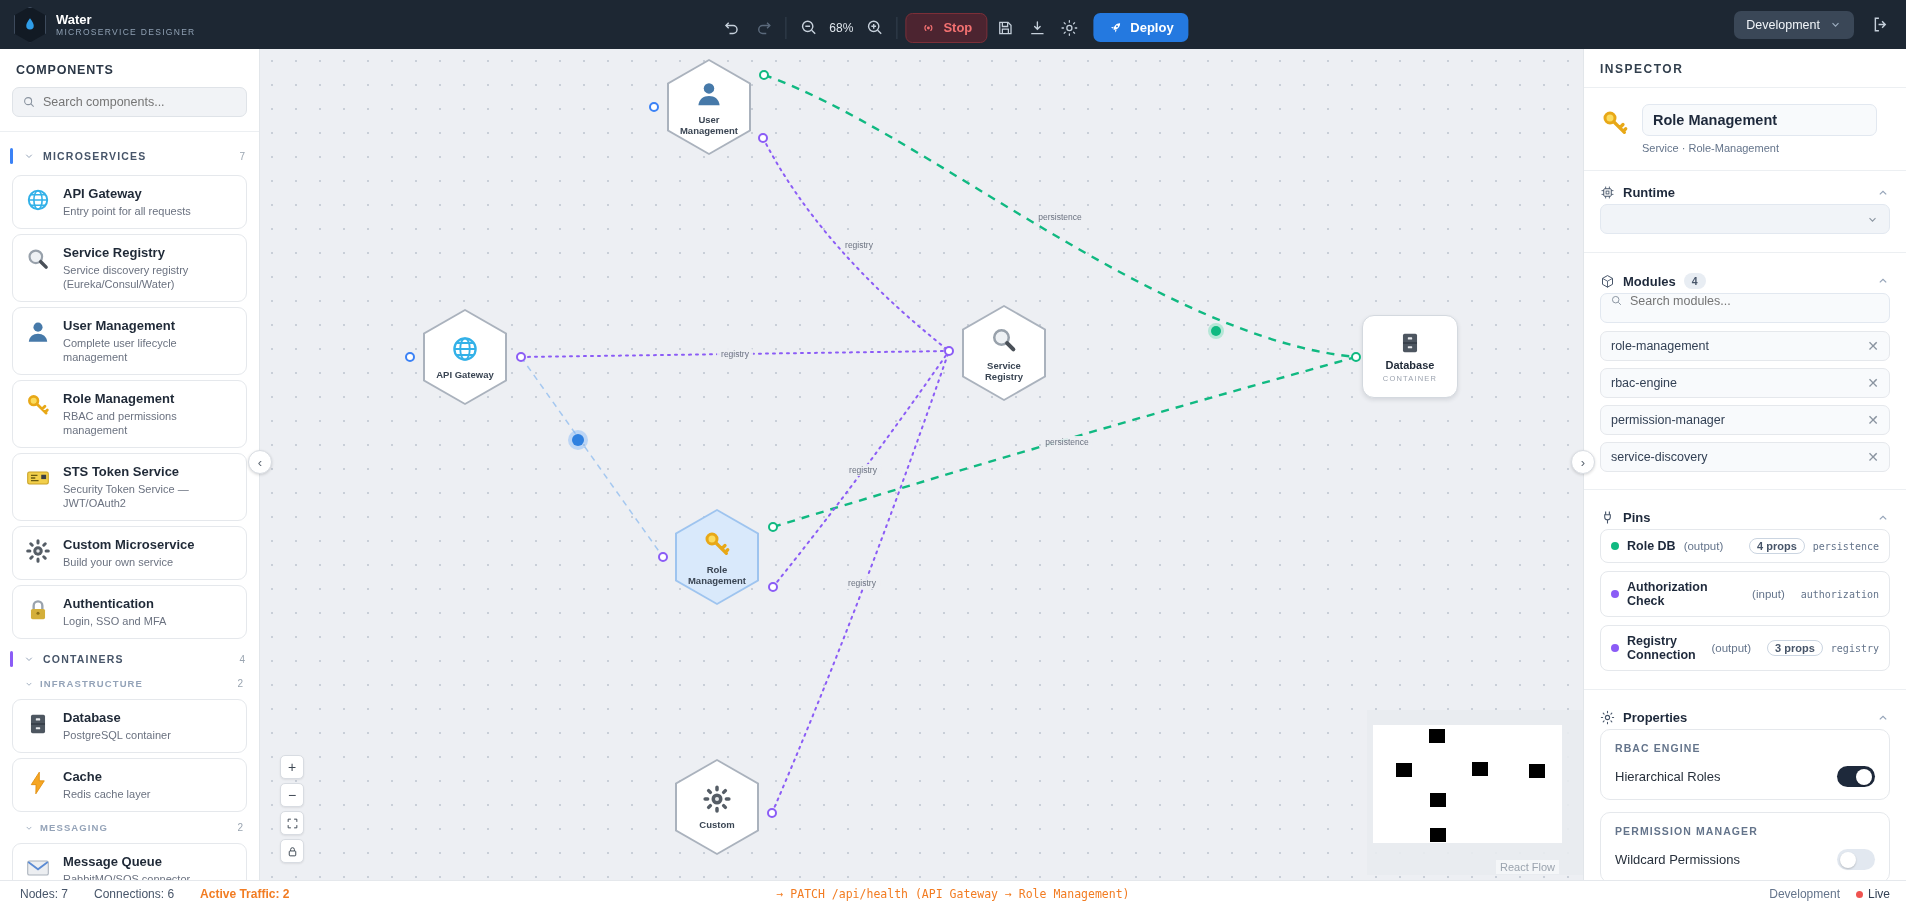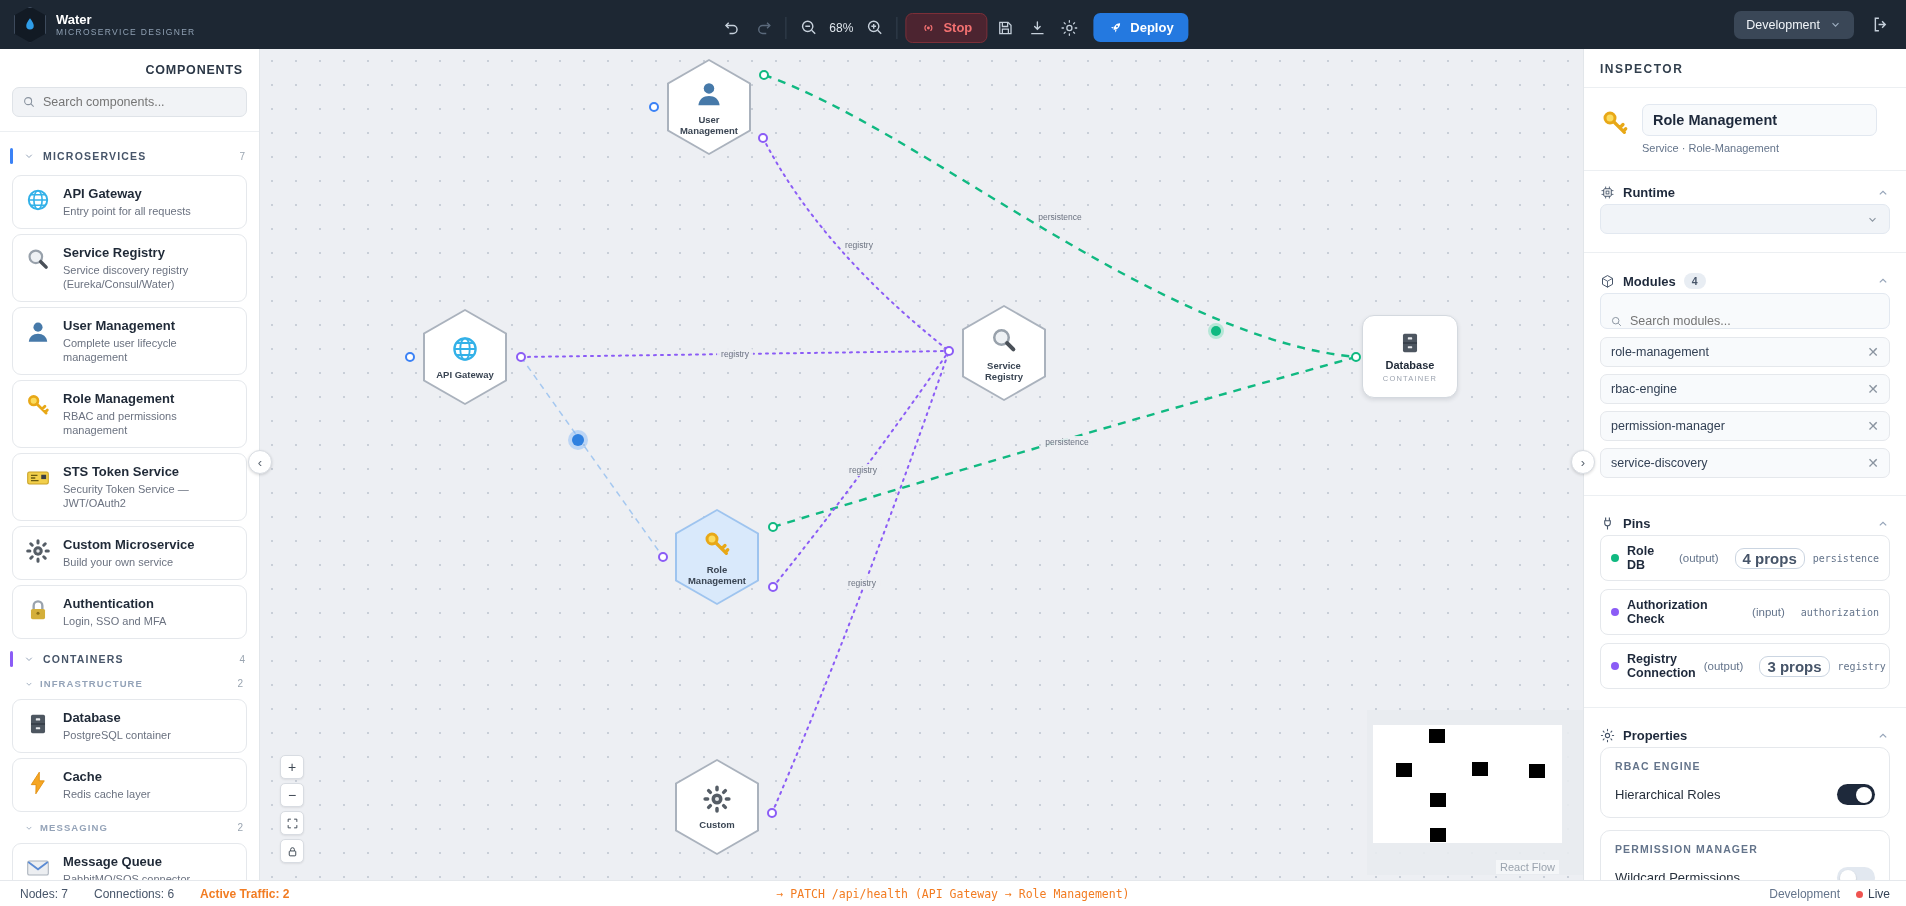--- a/index.html
+++ b/index.html
@@ -16,21 +16,21 @@
   .tb-btn.dim { color:#5b6a7c; }
   .tb-sep { width:1px; height:22px; background:#35414f; margin:0 4px; }
   .zoom-label { color:#dfe5ec; font-size:12px; min-width:30px; text-align:center; }
   .stop-btn { display:flex; align-items:center; gap:7px; background:#4c2430; border:1px solid #7c2f38; color:#f47171; font-size:13px; font-weight:bold; padding:6px 14px; border-radius:7px; cursor:pointer; }
   .deploy-btn { display:flex; align-items:center; gap:7px; background:#2479e0; border:none; color:#fff; font-size:13px; font-weight:bold; padding:7px 15px; border-radius:7px; cursor:pointer; margin-left:6px; }
   .tb-right { position:absolute; right:12px; top:0; height:49px; display:flex; align-items:center; gap:12px; }
   .env-select { display:flex; align-items:center; gap:9px; background:#3a4757; color:#f1f5f9; font-size:12.5px; padding:7px 12px; border-radius:7px; cursor:pointer; }
 
   
   .sidebar { position:absolute; left:0; top:49px; width:260px; height:831px; background:#fff; border-right:1px solid #e2e6ea; overflow:hidden; z-index:20; }
-  .sb-title { font-size:12.5px; font-weight:bold; letter-spacing:0.8px; color:#2b3746; padding:14px 16px 10px;text-align:right; }
+  .sb-title { font-size:12.5px; font-weight:bold; letter-spacing:0.8px; color:#2b3746; padding:14px 16px 10px; }
   .sb-search { margin:0 12px 14px; height:30px; background:#f1f3f6; border:1px solid #dfe3e8; border-radius:7px; display:flex; align-items:center; gap:7px; padding:0 9px; color:#8a94a0; }
   .sb-search input { border:none; background:transparent; outline:none; font-size:12.5px; color:#4b5563; width:180px; font-family:inherit; }
   .sb-divider { height:1px; background:#eceff2; margin-bottom:10px; }
   .sb-section { display:flex; align-items:center; gap:8px; padding:6px 14px 6px 10px; }
   .sb-section .bar { width:3px; height:16px; border-radius:2px; margin-right:2px; }
   .sb-section .lbl { font-size:10.5px; font-weight:bold; letter-spacing:1.2px; color:#475569; flex:1; }
   .sb-subsection { display:flex; align-items:center; gap:6px; padding:5px 16px 5px 24px; }
   .sb-subsection .lbl { font-size:9.5px; font-weight:bold; letter-spacing:1.1px; color:#94a3b8; flex:1; }
   .sb-count { font-size:10px; color:#9aa5b1; }
   .sb-card { margin:5px 12px; border:1px solid #e5e8ec; border-radius:9px; background:#fff; padding:10px 12px; display:flex; gap:12px; cursor:grab; }
@@ -69,32 +69,32 @@
   .insp-node { display:flex; gap:12px; padding:16px; border-bottom:1px solid #eceff2; }
   .insp-node .ic { width:30px; height:30px; margin-top:4px; }
   .insp-name-input { width:235px; height:32px; background:#f8fafc; border:1px solid #e2e8f0; border-radius:7px; font-size:14.5px; font-weight:bold; color:#1e293b; padding:0 10px; font-family:inherit; }
   .insp-node-sub { font-size:11px; color:#64748b; margin-top:6px; }
   .section { padding:10px 16px 4px; }
   .section-head { display:flex; align-items:center; gap:8px; padding:4px 0 4px; cursor:pointer; }
   .section-head .t { font-size:13px; font-weight:bold; color:#1e293b; }
   .section-head .spacer { flex:1; }
   .badge { background:#e8edf3; border-radius:9px; font-size:10.5px; font-weight:bold; color:#475569; padding:2px 8px; }
   .runtime-select { height:30px; background:#f1f4f8; border:1px solid #e2e8f0; border-radius:7px; display:flex; align-items:center; justify-content:flex-end; padding:0 10px; color:#8a94a0; margin-bottom:8px; cursor:pointer; }
-  .mod-search { height:36px; background:#f8fafc; border:1px solid #e2e8f0; border-radius:7px; display:flex; align-items:flex-end; gap:7px; padding:0 9px; color:#8a94a0; margin-bottom:8px; }
+  .mod-search { height:30px; background:#f8fafc; border:1px solid #e2e8f0; border-radius:7px; display:flex; align-items:flex-start; gap:7px; padding:0 9px; color:#8a94a0; margin-bottom:8px; }
   .mod-search input { border:none; background:transparent; outline:none; font-size:12.5px; width:230px; font-family:inherit; color:#4b5563; }
   .chip { height:30px; background:#f8fafc; border:1px solid #e5e8ec; border-radius:7px; display:flex; align-items:center; padding:0 10px; margin-bottom:7px; }
   .chip .t { font-size:12.5px; color:#334155; flex:1; }
   .chip .x { color:#8a94a0; font-size:14px; cursor:pointer; }
   .hr { height:1px; background:#eceff2; margin:6px 0; }
   .pin-row { border:1px solid #e5e8ec; border-radius:8px; padding:8px 10px; display:flex; align-items:center; gap:8px; margin-bottom:8px; }
   .pin-dot { width:8px; height:8px; border-radius:50%; flex:none; }
   .pin-name { font-size:12.5px; font-weight:bold; color:#1e293b; }
   .pin-dir { font-size:11.5px; color:#64748b; }
   .pin-spacer { flex:1; }
-  .pin-props { border:1px solid #cbd5e1; border-radius:9px; font-size:15px; font-weight:bold; color:#475569; padding:1px 7px; white-space:nowrap; }
+  .pin-props { border:1px solid #cbd5e1; border-radius:9px; font-size:11px; font-weight:bold; color:#475569; padding:1px 7px; white-space:nowrap; }
   .pin-tag { font-family:"DejaVu Sans Mono",monospace; font-size:10px; color:#64748b; white-space:nowrap; }
   .prop-card { border:1px solid #e5e8ec; border-radius:10px; padding:12px 14px; margin-bottom:12px; }
   .prop-heading { font-size:10.5px; font-weight:bold; letter-spacing:1.1px; color:#64748b; margin-bottom:12px; }
   .prop-row { display:flex; align-items:center; justify-content:space-between; }
   .prop-label { font-size:13px; color:#27303c; }
   .toggle { width:38px; height:21px; border-radius:11px; position:relative; cursor:pointer; }
   .toggle.on { background:#1e293b; }
   .toggle.off { background:#e2e8f0; }
   .toggle .knob { position:absolute; top:2.5px; width:16px; height:16px; border-radius:50%; background:#fff; box-shadow:0 1px 2px rgba(0,0,0,.2); }
   .toggle.on .knob { right:3px; }

